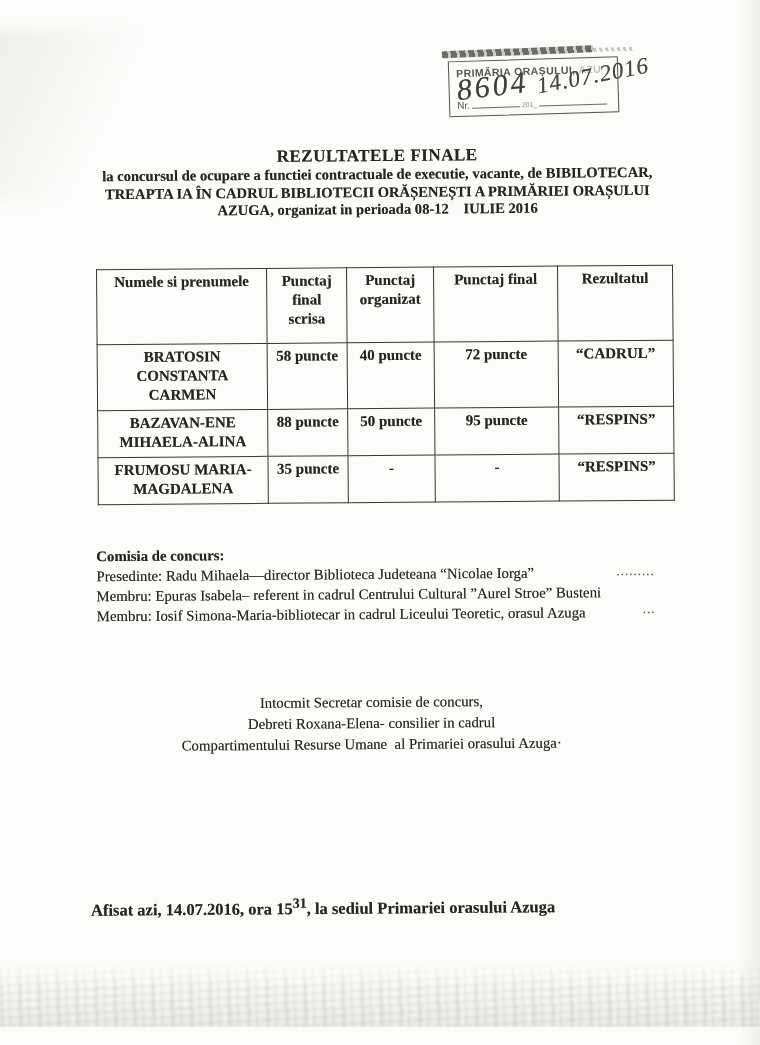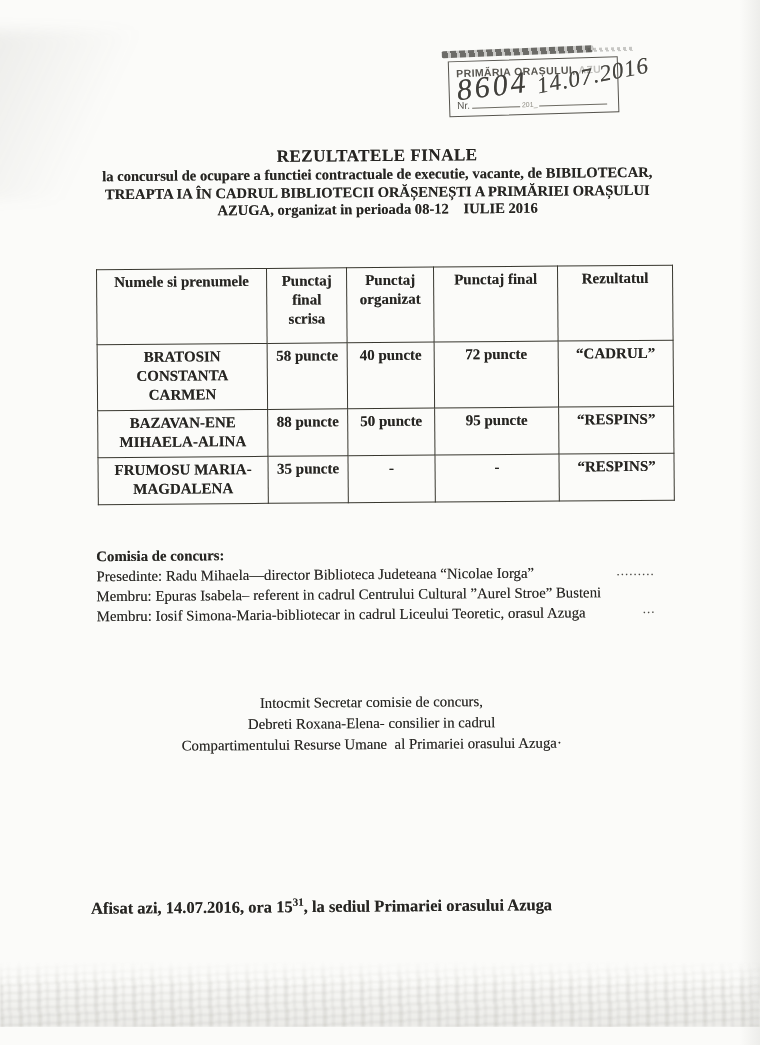--- a/index.html
+++ b/index.html
@@ -103,21 +103,21 @@
 
   
   .secretary{
     position:absolute;left:130px;width:480px;top:692px;text-align:center;
     font-size:14.8px;line-height:21px;
   }
   .secretary div{white-space:pre-wrap;}
 
   
   .footer{position:absolute;left:88px;top:895px;font-size:16.5px;font-weight:bold;}
-  .footer sup{font-size:11px;font-family:Liberation Serif, serif;}
+  .footer sup{font-size:14px;font-family:Liberation Serif, serif;}
 </style>
 </head>
 <body>
 
 <div class="shade-topleft"></div>
 <div class="edge-right"></div>
 <div class="bottom-band"></div>
 
 <div class="content">
 

